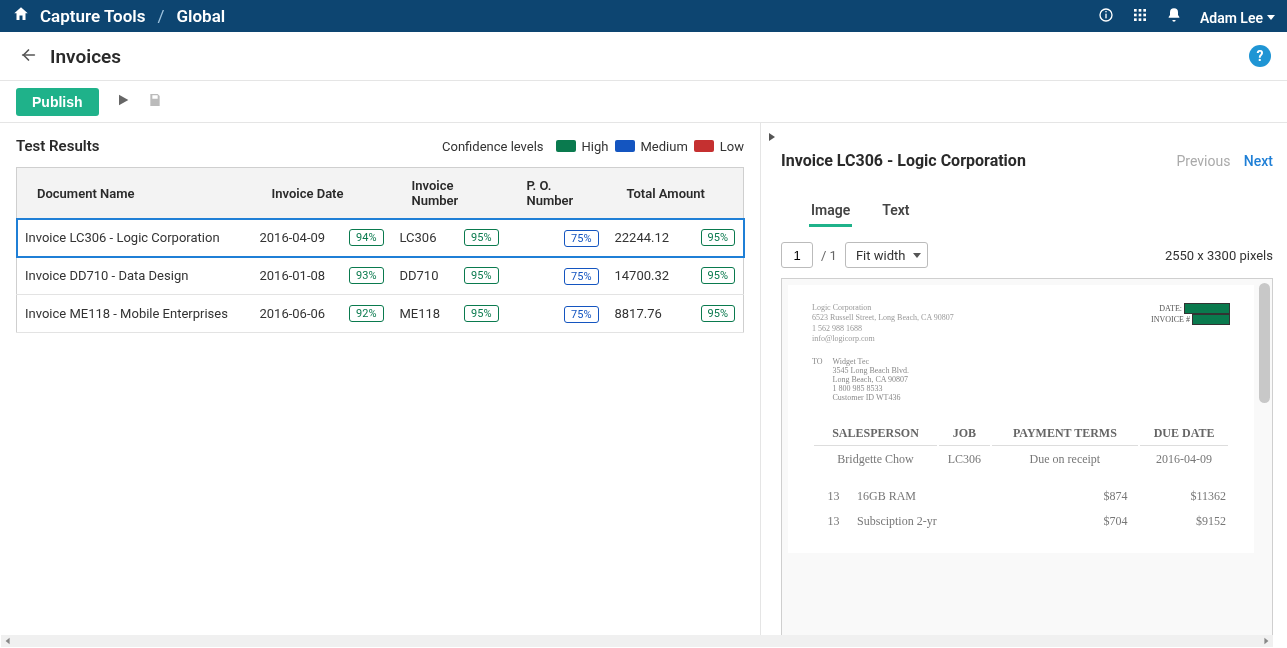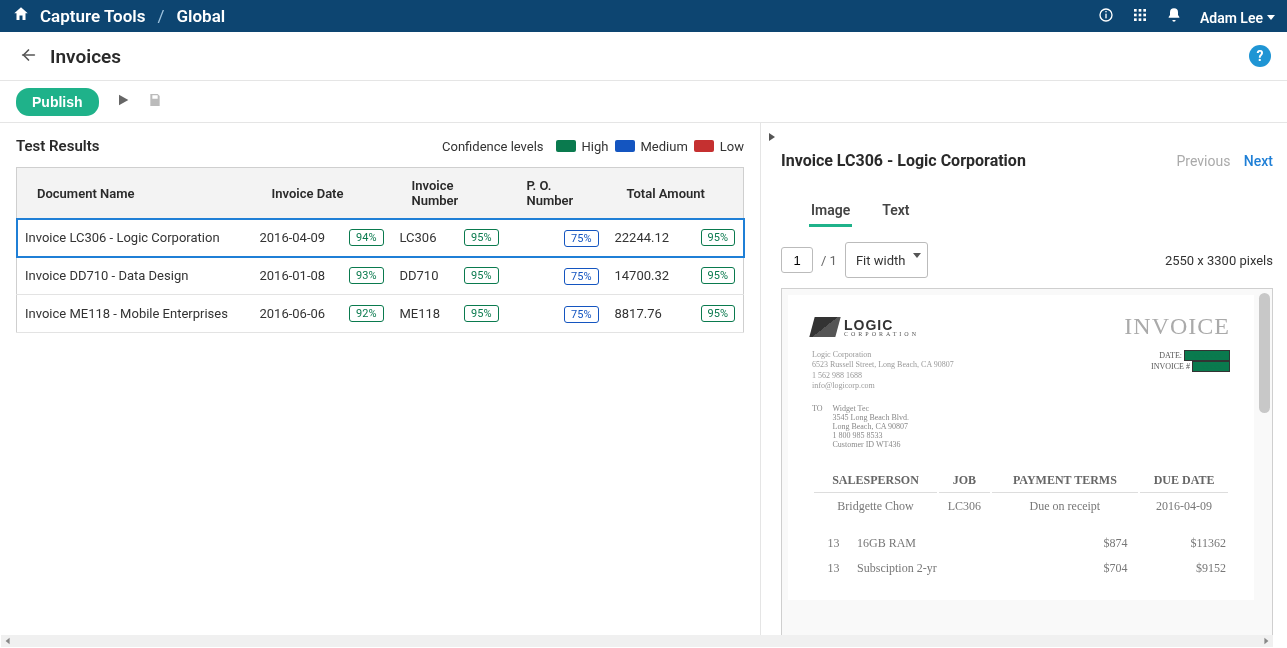--- a/index.html
+++ b/index.html
@@ -14,21 +14,21 @@
   .topicn svg { width: 16px; height: 16px; fill: #fff; }
   .user { font-weight: 600; display: flex; align-items: center; gap: 4px; }
   .caret-down { width:0;height:0;border-left:4px solid transparent;border-right:4px solid transparent;border-top:5px solid #fff; display:inline-block;}
   
   .subhdr { height: 49px; display: flex; align-items: center; padding: 0 16px; border-bottom: 1px solid #e5e5e5; }
   .back-arrow svg { width: 20px; height: 20px; stroke: #555; fill:none; stroke-width:2;}
   .subhdr h1 { font-size: 19px; font-weight: 600; margin-left: 14px; color:#2a2a2a;}
   .help-bubble { margin-left:auto; width:22px;height:22px;background:#1f95d4;border-radius:50%;color:#fff;display:flex;align-items:center;justify-content:center;font-weight:700;font-size:14px;}
   
   .toolbar { height: 42px; display: flex; align-items: center; padding: 0 16px; gap: 16px; border-bottom: 1px solid #e5e5e5; }
-  .btn-publish { background:#1fb28a; color:#fff; border:none; padding:6px 16px; border-radius:13px; font-weight:600; font-size:14px; cursor:pointer;}
+  .btn-publish { background:#1fb28a; color:#fff; border:none; padding:6px 16px; border-radius:3px; font-weight:600; font-size:14px; cursor:pointer;}
   .tool-icn svg { width:16px;height:16px; fill:#666; }
   .tool-icn.disabled svg { fill:#bbb; }
   
   .main { display:flex; height: calc(648px - 32px - 49px - 42px - 12px); }
   .left-pane { width: 760px; padding: 14px 16px 0 16px; position:relative; }
   .right-pane { flex:1; border-left:1px solid #e5e5e5; padding: 10px 14px 0 20px; display:flex; flex-direction:column; position:relative;}
   
   .results-hdr { display:flex; align-items:center; margin-bottom:12px; }
   .results-hdr h2 { font-size:15px; font-weight:600; color:#2a2a2a;}
   .legend { margin-left:auto; display:flex; align-items:center; gap:6px; font-size:13px; color:#333;}
@@ -56,21 +56,21 @@
   .nav-prev{color:#aaa;margin-right:10px;}
   .nav-next{color:#1f7fd6;font-weight:500;}
   
   .tabs { display:flex; gap:28px; margin-top:26px; border-bottom:1px solid transparent; padding-left:28px;}
   .tab { padding:6px 2px; font-size:14px; color:#444; cursor:pointer; font-weight:600;}
   .tab.active { border-bottom:3px solid #1fb28a; }
   
   .viewer-ctrl { display:flex; align-items:center; gap:8px; margin-top:14px; }
   .page-input{width:32px;height:26px;border:1px solid #bbb;border-radius:3px;text-align:center;font-size:13px;}
   .page-info{font-size:13px;color:#666;}
-  .zoom-select{border:1px solid #bbb;border-radius:3px;height:36px;padding:0 22px 0 10px;font-size:13px;display:flex;align-items:center;position:relative;background:#fff;}
+  .zoom-select{border:1px solid #bbb;border-radius:3px;height:26px;padding:0 22px 0 10px;font-size:13px;display:flex;align-items:center;position:relative;background:#fff;}
   .zoom-select .caret{position:absolute;right:6px;top:10px;width:0;height:0;border-left:4px solid transparent;border-right:4px solid transparent;border-top:5px solid #555;}
   .dims{margin-left:auto;font-size:13px;color:#333;}
   
   .doc-wrap{border:1px solid #cfcfcf;margin-top:10px;flex:1;overflow:hidden;position:relative;background:#f9f9f9;}
   .scroll-thumb{position:absolute;right:2px;top:4px;width:11px;height:120px;background:#c8c8c8;border-radius:6px;}
   .doc{background:#fff;margin:6px 18px 0 6px;padding:18px 24px;font-family:Georgia,serif;color:#888;font-size:10px;}
   .logo-row{display:flex;align-items:center;justify-content:space-between;margin-bottom:10px;}
   .logo{display:flex;align-items:center;gap:6px;}
   .logo-mark{width:26px;height:20px;background:linear-gradient(135deg,#333 50%,#555 50%);transform:skewX(-15deg);}
   .logo-text{font-family:Arial,sans-serif;font-weight:800;color:#333;letter-spacing:1px;font-size:14px;}
@@ -265,32 +265,20 @@
       <span class="page-info">/ 1</span>
       <div class="zoom-select">
           <span>Fit width</span>
           <span class="caret"></span>
         </div>
       <span class="dims">2550 x 3300 pixels</span>
     </div>
     <div class="doc-wrap">
       <div class="scroll-thumb"></div>
       <div class="doc">
-        <div class="logo-row">
-          <div class="logo">
-            <div class="logo-mark"></div>
-            <div>
-              <span class="logo-text">LOGIC</span>
-              <span class="logo-sub">CORPORATION</span>
-            </div>
-          </div>
-          <div style="text-align:right">
-            <div class="inv-word">INVOICE</div>
-          </div>
-        </div>
         <div style="display:flex;justify-content:space-between;">
           <div class="addr">
             <div>Logic Corporation</div>
             <div>6523 Russell Street, Long Beach, CA 90807</div>
             <div>1 562 988 1688</div>
             <div>info@logicorp.com</div>
           </div>
           <div class="meta-right">
             <div><span>DATE:</span> <span class="hl">xxxxxxx</span></div>
             <div><span>INVOICE #</span> <span class="hl">xxxxx</span></div>

